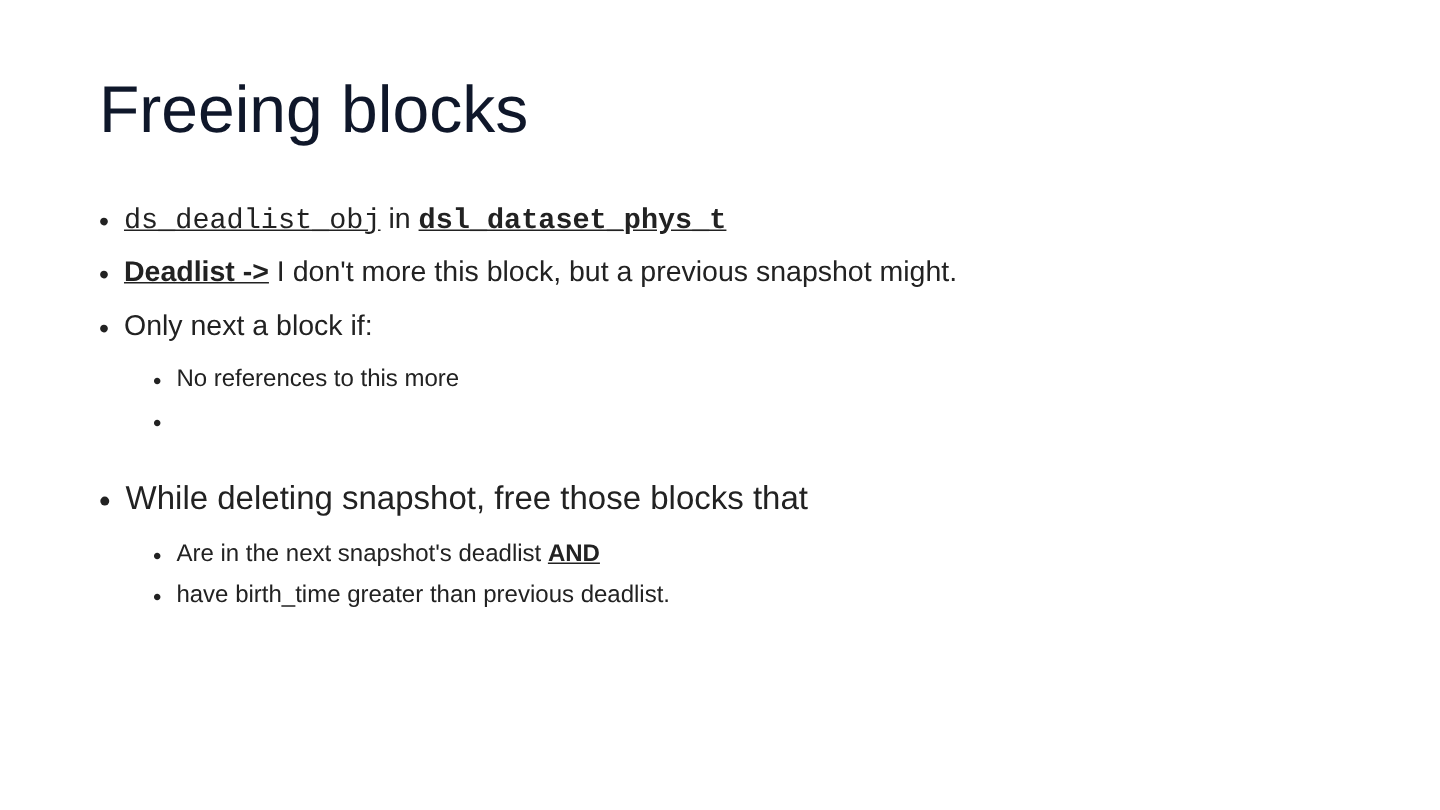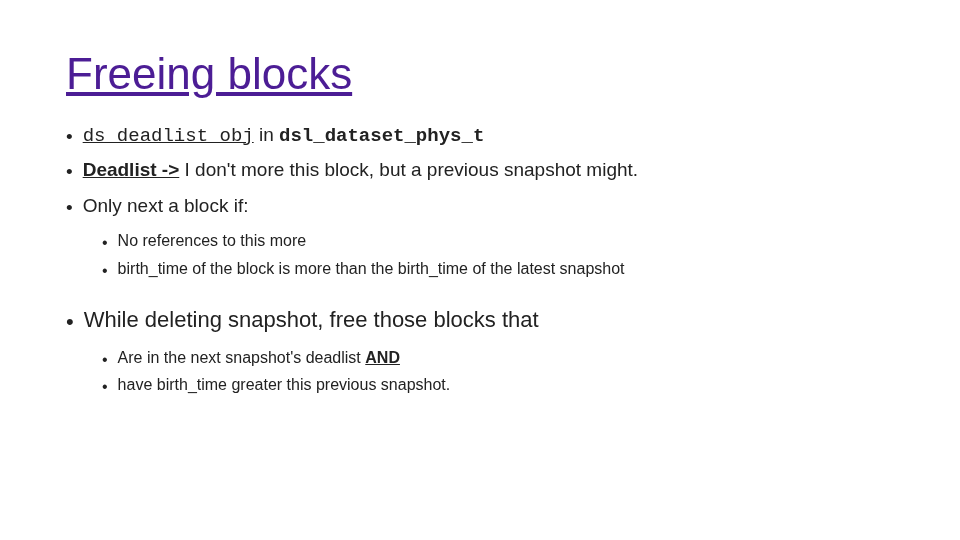--- a/index.html
+++ b/index.html
@@ -20,24 +20,23 @@
       width: 960px;
       height: 540px;
       padding: 48px 66px 40px 66px;
       display: flex;
       flex-direction: column;
     }
 
     .slide-title {
       font-size: 44px;
       font-weight: 300;
-      color: #4c1d95;
-      margin-bottom: 20px;
+      color: #0f172a;
+      margin-bottom: 32px;
       line-height: 1.2;
-      text-decoration: underline;
     }
 
     .content {
       display: flex;
       flex-direction: column;
       gap: 6px;
     }
 
     .bullet-item {
       display: flex;
@@ -71,20 +70,21 @@
 
     .code {
       font-family: 'Courier New', Courier, monospace;
       font-weight: 400;
       text-decoration: underline;
     }
 
     .code-bold {
       font-family: 'Courier New', Courier, monospace;
       font-weight: 700;
+      text-decoration: underline;
     }
 
     .spacer {
       height: 6px;
     }
 
     .sub-group {
       display: flex;
       flex-direction: column;
       gap: 2px;
@@ -121,36 +121,35 @@
       <span>Only next a block if:</span>
     </div>
 
     <div class="sub-group">
       <div class="bullet-item small">
         <span class="bullet-dot">•</span>
         <span>No references to this more</span>
       </div>
       <div class="bullet-item small">
         <span class="bullet-dot">•</span>
-        <span>birth_time of the block is more than the birth_time of the latest snapshot</span>
       </div>
     </div>
 
     <div class="spacer"></div>
 
     <div class="bullet-item large">
       <span class="bullet-dot">•</span>
       <span>While deleting snapshot, free those blocks that</span>
     </div>
 
     <div class="sub-group">
       <div class="bullet-item small">
         <span class="bullet-dot">•</span>
         <span>Are in the next snapshot's deadlist <span class="bold">AND</span></span>
       </div>
       <div class="bullet-item small">
         <span class="bullet-dot">•</span>
-        <span>have birth_time greater this previous snapshot.</span>
+        <span>have birth_time greater than previous deadlist.</span>
       </div>
     </div>
 
   </div>
 </div>
 
 </body></html>

